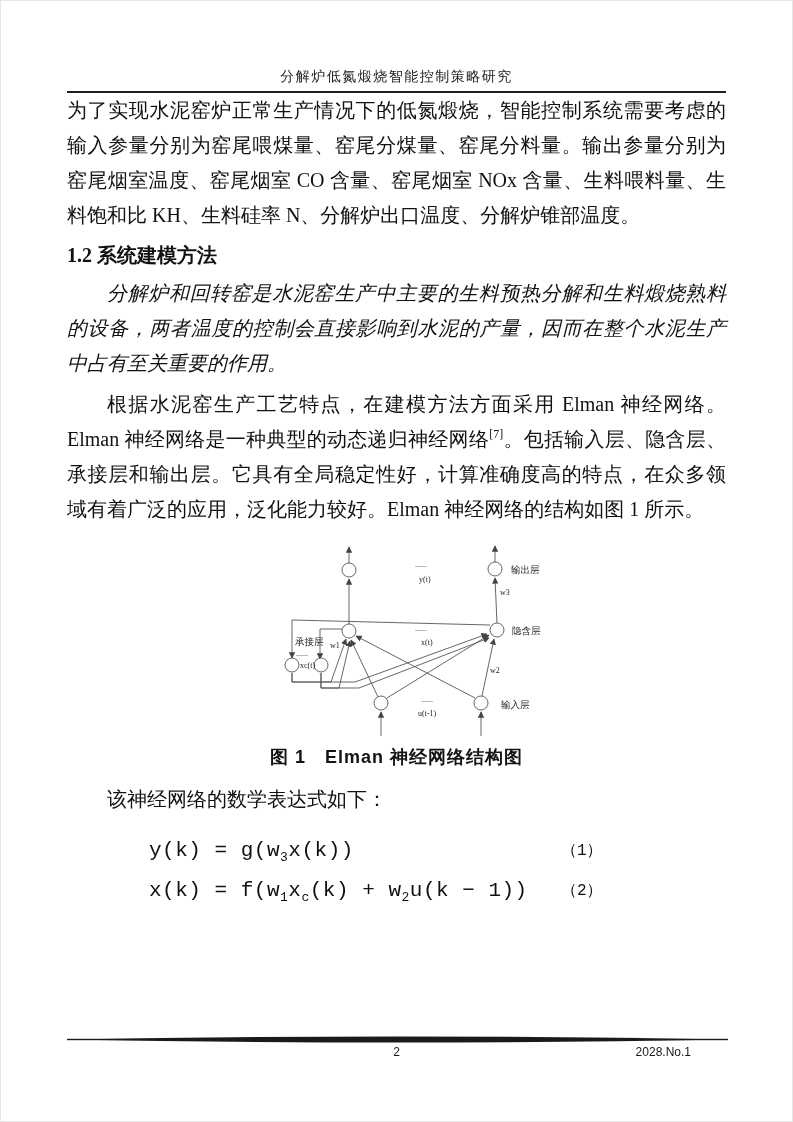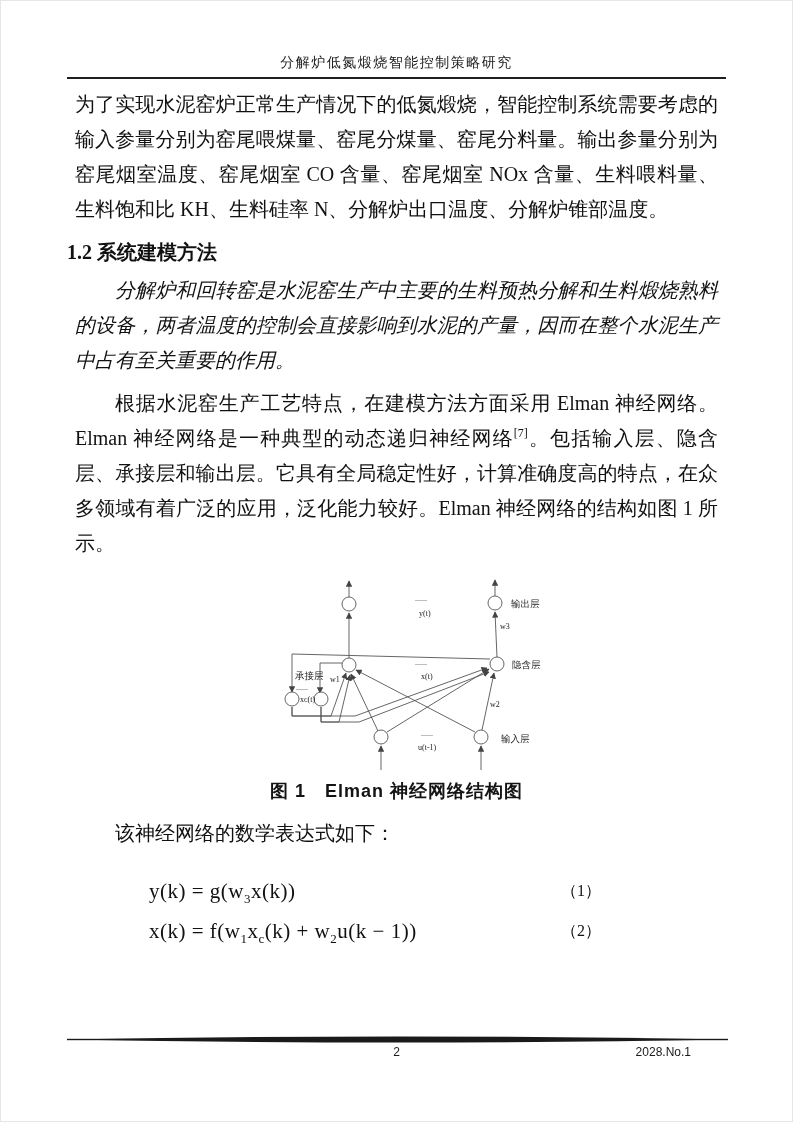--- a/index.html
+++ b/index.html
@@ -2,43 +2,43 @@
 <html><head>
 <meta charset="utf-8">
 <style>
   html,body{margin:0;padding:0;background:#fff;}
   .page{
     position:relative; width:793px; height:1122px; background:#fff;
     box-sizing:border-box; border:1px solid #e6e6e6; overflow:hidden;
     font-family:"Liberation Serif","DejaVu Serif",serif; color:#111;
   }
   
-  .page-header{margin:0 66px; padding-top:52px; padding-bottom:4px;
+  .page-header{margin:0 66px; padding-top:66px; padding-bottom:4px;
     border-bottom:2px solid #1f1f1f; text-align:center;}
   .header-title{font-size:14px; line-height:20px; letter-spacing:1.5px; color:#1c1c1c;}
   
   .content{margin:0 66px; font-size:20px; line-height:35px; text-align:justify;}
-  .content p{margin:8px;}
+  .content p{margin:0;}
   p.indent{text-indent:2em;}
   .section-heading{margin:5px 0 0 0; font-size:20px; line-height:35px; font-weight:bold;}
   p.p2{margin-top:3px;font-style:italic;}
   p.p3{margin-top:6px;}
   sup{font-size:60%; line-height:0;}
   sub{font-size:62%; line-height:0;}
   
   figure{margin:0;}
   .diagram-wrap{position:relative; height:196px; margin-top:15px;}
   .diagram-wrap svg{position:absolute; left:204px; top:0;}
   .fig-label{font-family:"Liberation Serif","DejaVu Serif",serif; font-size:9.5px; fill:#222;}
   .fig-label-sm{font-family:"Liberation Serif","DejaVu Serif",serif; font-size:8px; fill:#222;}
   .figure-caption{margin-top:10px; text-align:center; font-family:"Liberation Sans","DejaVu Sans",sans-serif;
     font-weight:600; font-size:18px; line-height:18px; letter-spacing:1px; color:#141414;}
   
   p.eq-intro{margin-top:16px;}
-  .equations{margin-top:20px;}
+  .equations{margin-top:14px;font-family:Liberation Mono, monospace;}
   .eq-row{position:relative; height:40px; line-height:40px;}
   .eq-expr{position:absolute; left:82px; font-size:21px; letter-spacing:.5px;}
   .eq-num{position:absolute; left:494px; font-size:16px;}
   p.p5{margin-top:2px; line-height:42px;}
   
   .page-footer{position:absolute; left:66px; right:66px; top:1034px;
     font-family:"Liberation Sans","DejaVu Sans",sans-serif; font-size:12px; color:#1a1a1a;}
   .footer-rule{display:block;}
   .footer-row{position:relative; height:14px; line-height:14px; margin-top:1px;}
   .page-number{position:absolute; left:50%; transform:translateX(-50%);}

